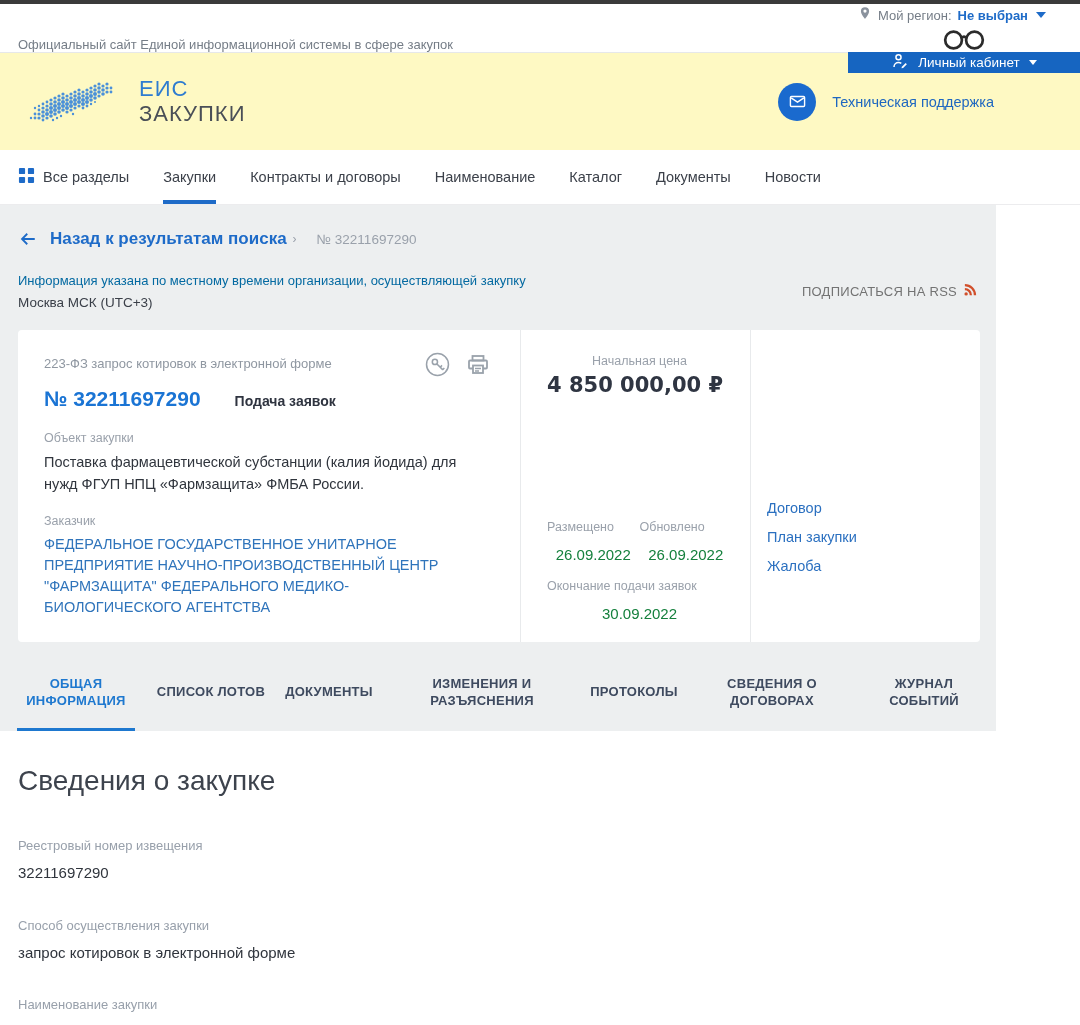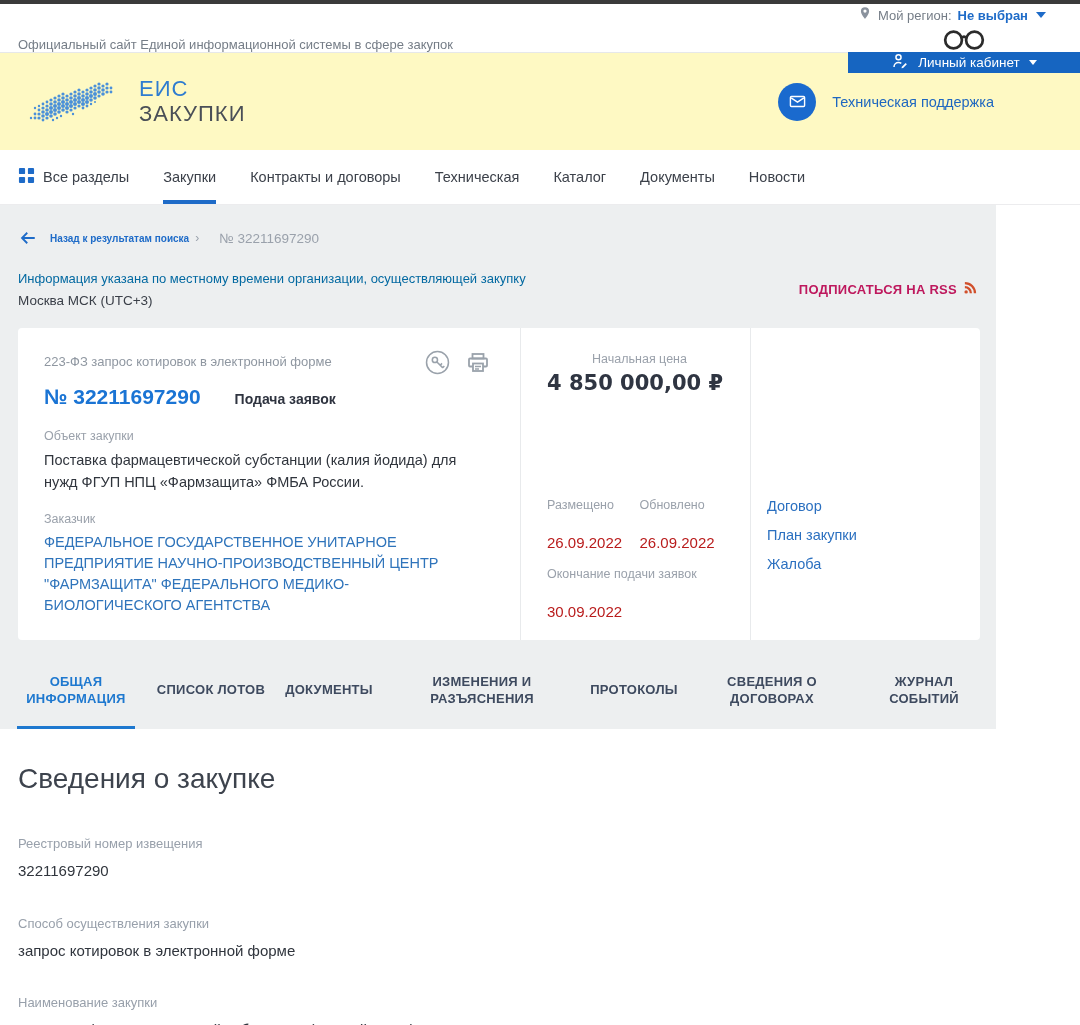--- a/index.html
+++ b/index.html
@@ -49,30 +49,30 @@
   .nav-item { position:relative; height:100%; display:flex; align-items:center;
     margin-left:34px; font-size:14.5px; color:#3c414a; cursor:pointer; }
   .nav-item.active .nav-underline { position:absolute; left:0; right:0; bottom:0;
     height:4px; background:#1e6bc8; }
 
   
   .band { width:996px; background:#edeff0; padding-top:24px; }
 
   .breadcrumb { display:flex; align-items:center; margin-left:18px; gap:12px; }
   .back-arrow { display:flex; align-items:center; cursor:pointer; }
-  .back-link { font-size:10px; color:#1e6bc8; font-weight:bold; cursor:pointer; }
+  .back-link { font-size:17px; color:#1e6bc8; font-weight:bold; cursor:pointer; }
   .crumb-sep { font-size:12px; color:#9aa1ab; margin-left:-6px; }
   .crumb-number { font-size:13.5px; color:#9aa1ab; margin-left:8px; }
 
   .notice-row { display:flex; margin:24px 18px 0 18px; }
   .notice-lines { }
   .notice-line1 { font-size:13px; color:#0369a1; }
   .notice-line2 { font-size:13.5px; color:#3a3f48; margin-top:7px; }
   .rss { margin-left:auto; display:flex; align-items:center; gap:6px; align-self:center; cursor:pointer; }
-  .rss-label { font-size:13px; font-weight:bold; color:#be185d; letter-spacing:.02em; }
+  .rss-label { font-size:13px; font-weight:normal; color:#737373; letter-spacing:.02em; }
 
   
   .card { width:962px; margin:20px 0 0 18px; background:#fff; border-radius:4px;
     display:flex; min-height:264px; }
   .card-col-left { width:502px; padding:26px 26px 24px 26px; position:relative; }
   .card-col-mid { width:230px; border-left:1px solid #e8eaec; padding:24px 18px 14px 26px;
     display:flex; flex-direction:column; }
   .card-col-right { width:230px; border-left:1px solid #e8eaec; padding:170px 14px 20px 16px; }
 
   .law-type { font-size:13px; color:#8f97a1; }
@@ -87,21 +87,21 @@
     width:420px; cursor:pointer; }
   .card-icons { position:absolute; top:22px; right:30px; display:flex; gap:16px; align-items:center; }
   .card-icon-btn { background:none; border:none; cursor:pointer; padding:0; display:flex; }
 
   .price-label { font-size:12.5px; color:#9aa1ab;text-align:center; }
   .price-value { font-size:21px; font-weight:bold; color:#2f3542; margin-top:5px;
     font-family:"DejaVu Sans","Liberation Sans",sans-serif; }
   .dates { margin-top:auto; }
   .dates-row { display:flex; }
   .date-cell { width:50%; }
-  .date-value { font-size:15px; color:#b91c1c; margin-top:22px; }
+  .date-value { font-size:15px; color:#15803d; margin-top:12px;text-align:center; }
   .deadline { margin-top:16px; padding-bottom:6px; }
 
   .side-link { font-size:14.5px; color:#2b70c0; margin-bottom:13px; cursor:pointer; }
 
   
   .tabs { display:flex; margin-top:16px; height:73px; }
   .tab { position:relative; display:flex; align-items:center; justify-content:center;
     text-align:center; font-size:13px; font-weight:bold; color:#3e4a5f; line-height:17px;
     letter-spacing:.02em; cursor:pointer; padding-bottom:6px; }
   .tab:nth-child(1){ width:152px; } .tab:nth-child(2){ width:118px; }
@@ -293,21 +293,21 @@
     <span class="nav-all-label">Все разделы</span>
   </div>
   <div class="nav-item active">
     <span>Закупки</span>
     <span class="nav-underline"></span>
   </div>
   <div class="nav-item">
       <span>Контракты и договоры</span>
     </div>
   <div class="nav-item">
-      <span>Техническая</span>
+      <span>Наименование</span>
     </div>
   <div class="nav-item">
       <span>Каталог</span>
     </div>
   <div class="nav-item">
       <span>Документы</span>
     </div>
   <div class="nav-item">
       <span>Новости</span>
     </div>

